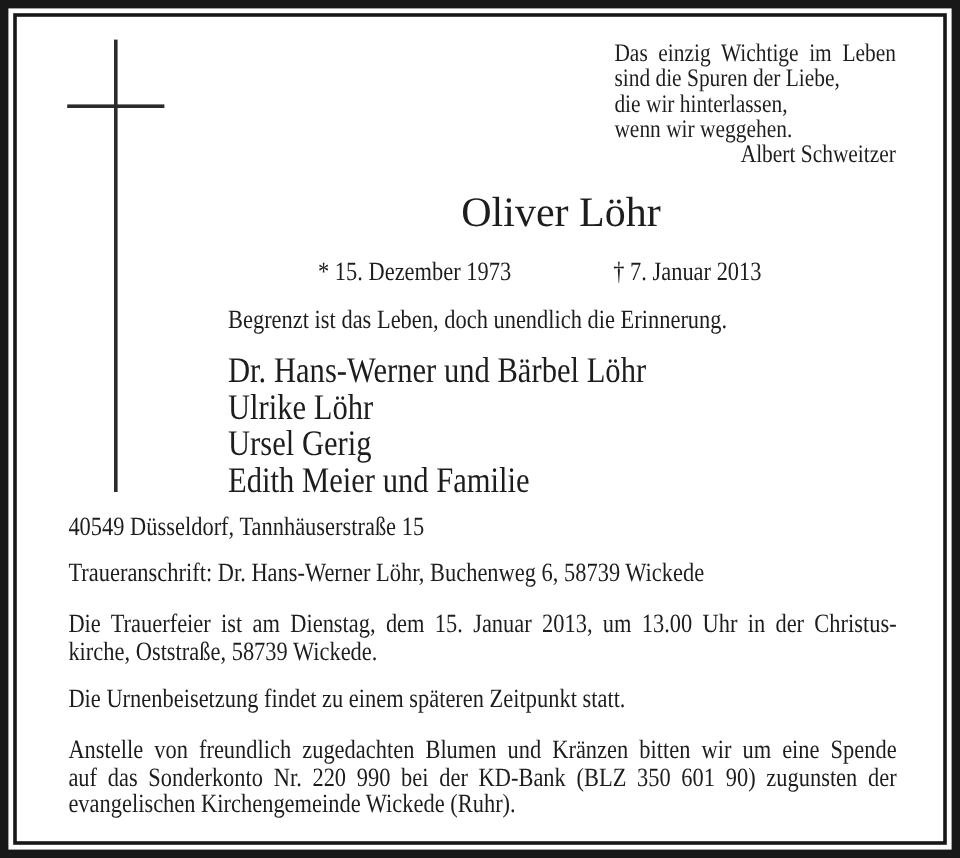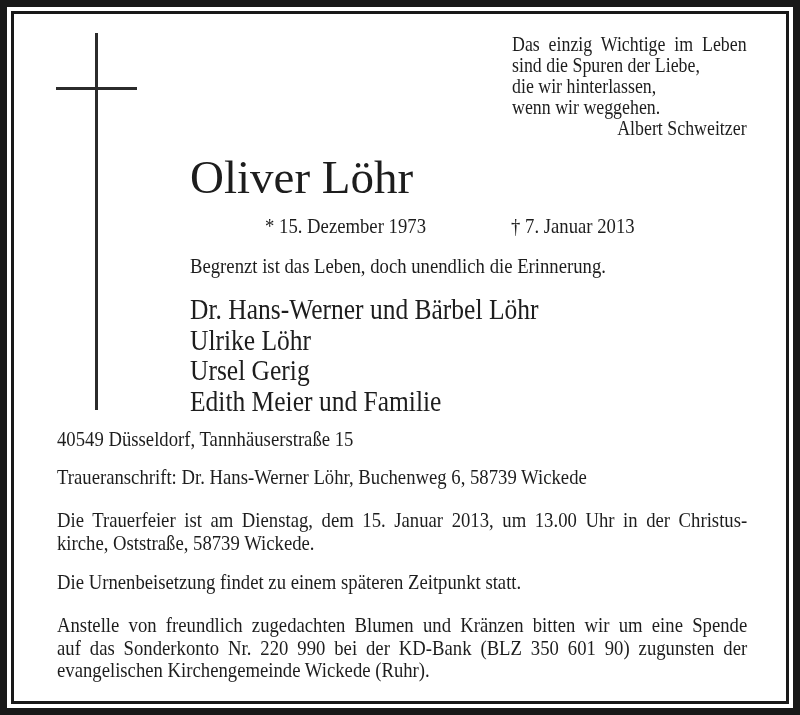--- a/index.html
+++ b/index.html
@@ -61,22 +61,22 @@
     font-size: 21px;
     line-height: 21px;
   }
   .quote-attrib { text-align: right; }
 
   .deceased-name {
     position: absolute;
     left: 190px;
     top: 149px;
     width: 555px;
-    text-align: left;
-    font-size: 47px;
+    text-align: center;
+    font-size: 35px;
     line-height: 56px;
     white-space: nowrap;
   }
   .date-line {
     position: absolute;
     top: 214px;
     font-size: 22px;
     line-height: 24px;
     white-space: nowrap;
   }

